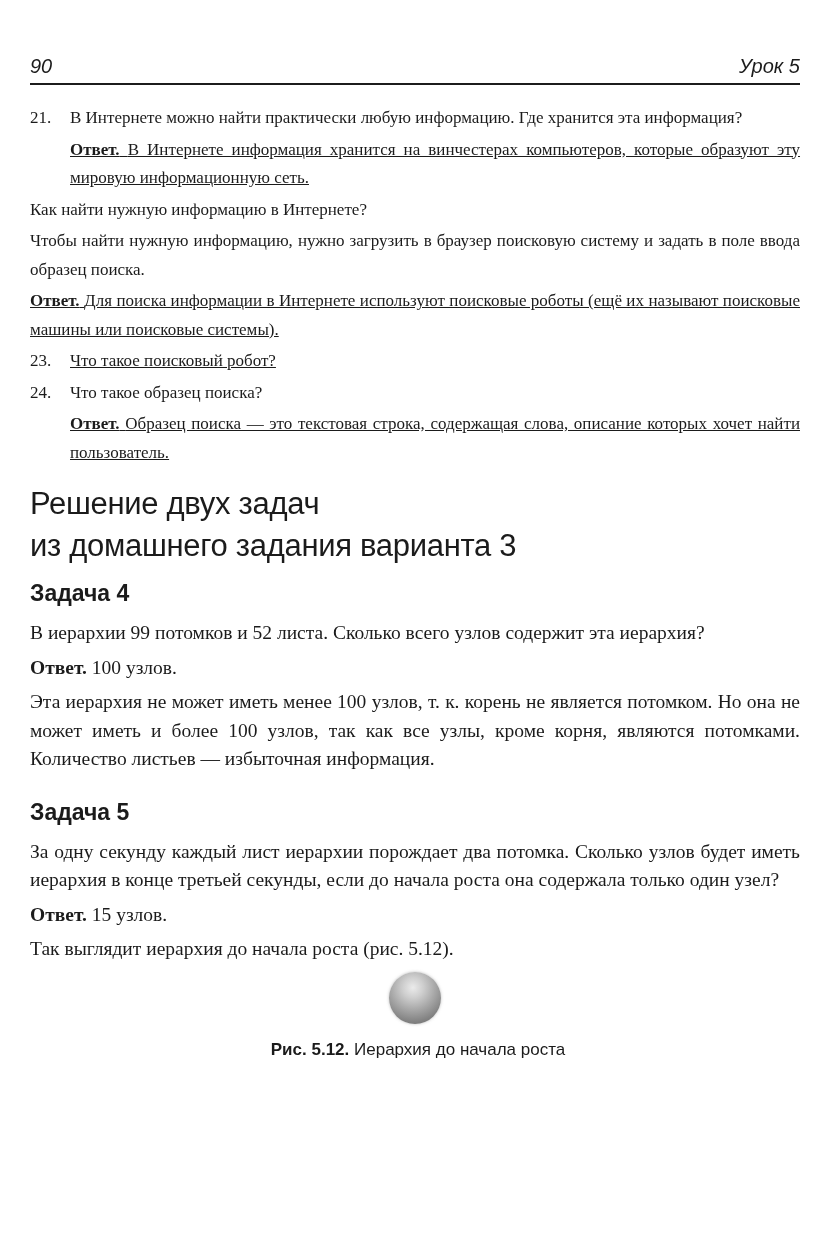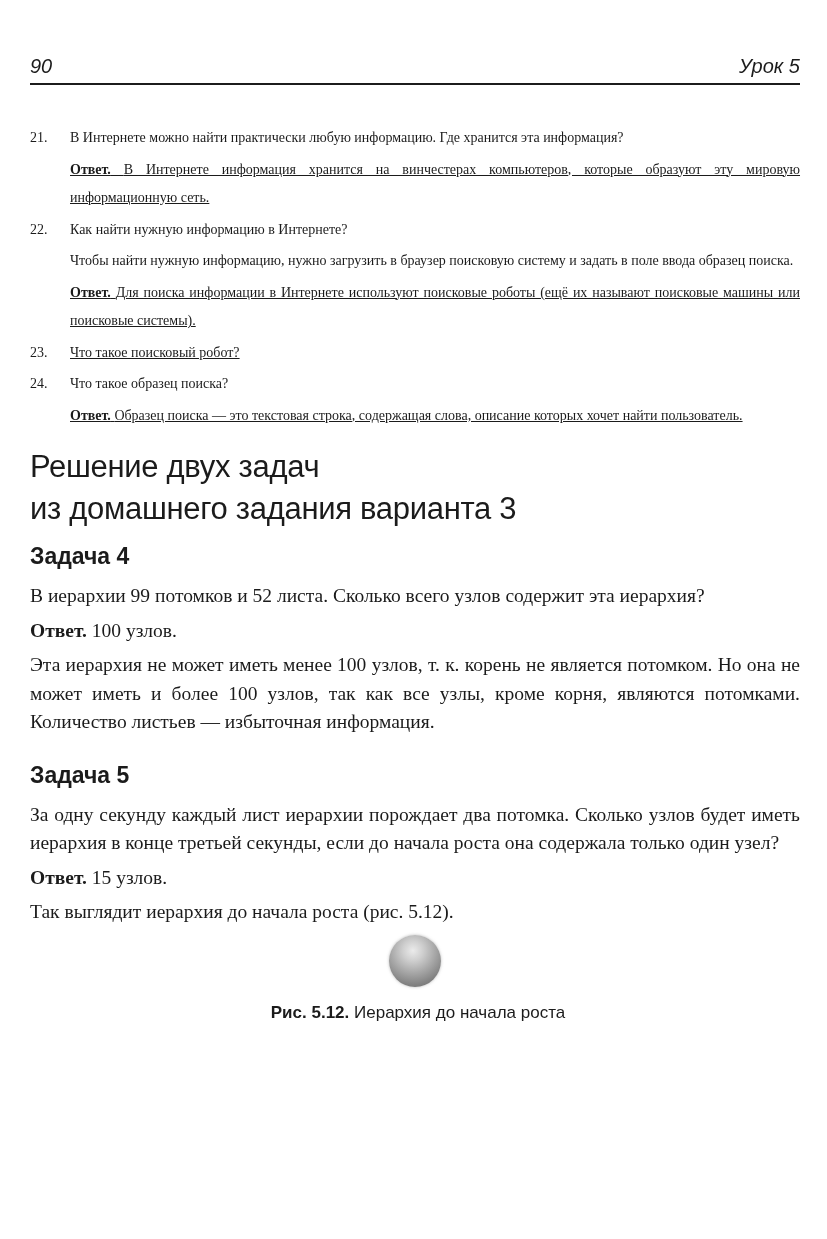--- a/index.html
+++ b/index.html
@@ -21,21 +21,21 @@
     font-family: "Liberation Sans", sans-serif;
     font-style: italic;
     font-size: 20px;
     line-height: 24px;
     border-bottom: 2px solid #1c1c1c;
     padding-bottom: 5px;
     gap: 23px;
   }
 
   
-  .qa { margin-top: 39px; font-size: 14px; line-height: 28.5px; text-align: justify; }
+  .qa { margin-top: 19px; font-size: 17px; line-height: 28.5px; text-align: justify; }
   .qa-item { display: flex; margin-bottom: 3px; }
   .qa-num { width: 40px; flex-shrink: 0; }
   .qa-body { flex: 1; min-width: 0; }
   .qa-body p { margin: 0 0 3px 0; }
   .qa-body p:last-child { margin-bottom: 0; text-decoration: underline; }
   b.ans-label { font-weight: bold; }
 
   
   .section-title {
     margin: 16px 0 0 0;
@@ -90,21 +90,20 @@
 
     <div class="qa-item">
       <span class="qa-num">21.</span>
       <div class="qa-body">
         <p>В Интернете можно найти практически любую информацию. Где хранится эта информация?</p>
         <p><b class="ans-label">Ответ.</b> <span>В Интернете информация хранится на винчестерах компьютеров, которые образуют эту мировую информационную сеть.</span></p>
       </div>
     </div>
 
     <div class="qa-item">
-      <span class="qa-num">22.</span>
       <div class="qa-body">
         <p>Как найти нужную информацию в Интернете?</p>
         <p>Чтобы найти нужную информацию, нужно загрузить в браузер поисковую систему и задать в поле ввода образец поиска.</p>
         <p><b class="ans-label">Ответ.</b> <span>Для поиска информации в Интернете используют поисковые роботы (ещё их называют поисковые машины или поисковые системы).</span></p>
       </div>
     </div>
 
     <div class="qa-item">
       <span class="qa-num">23.</span>
       <div class="qa-body">

